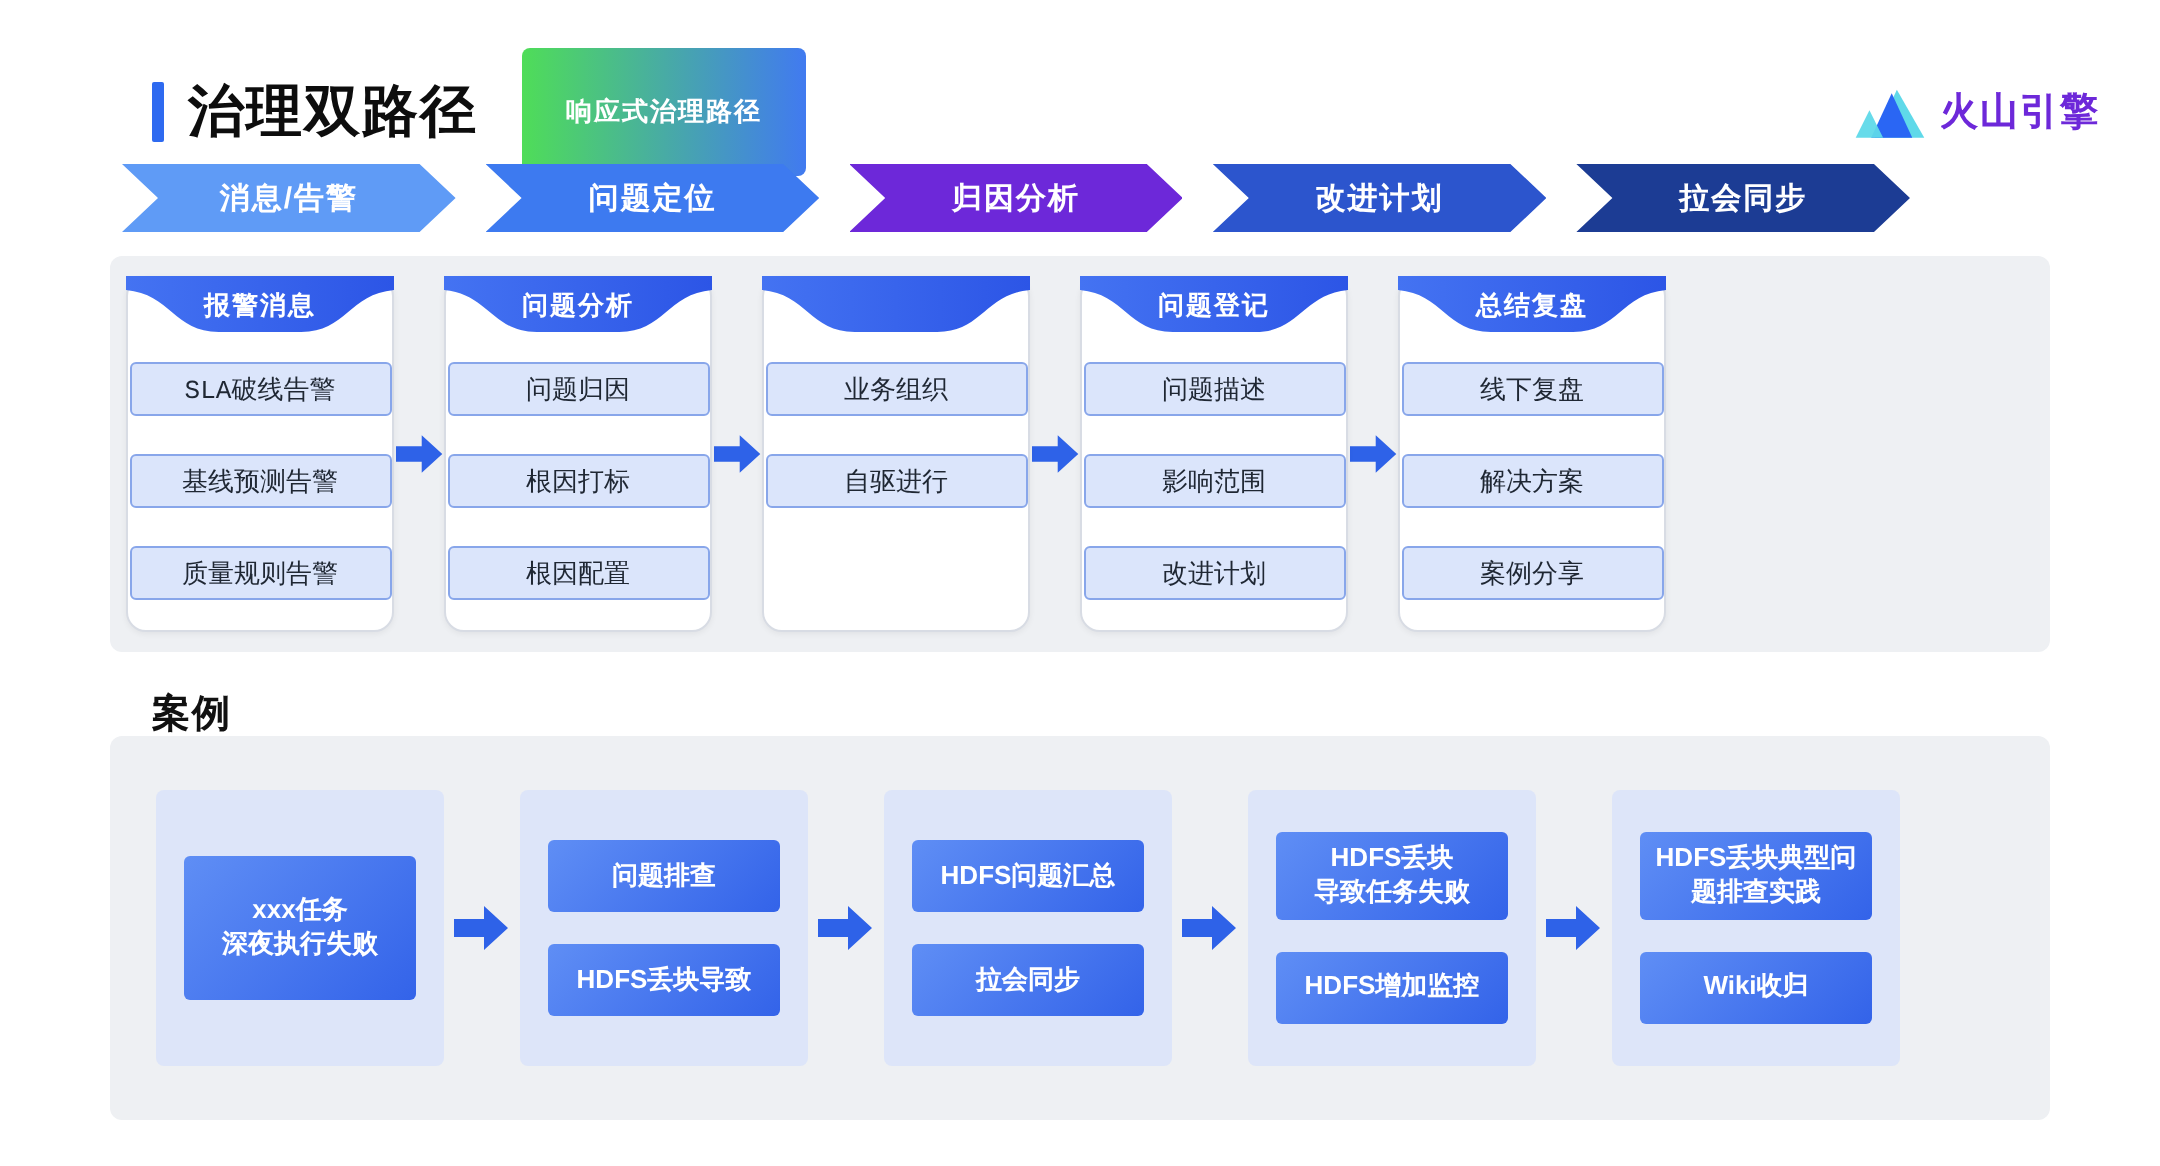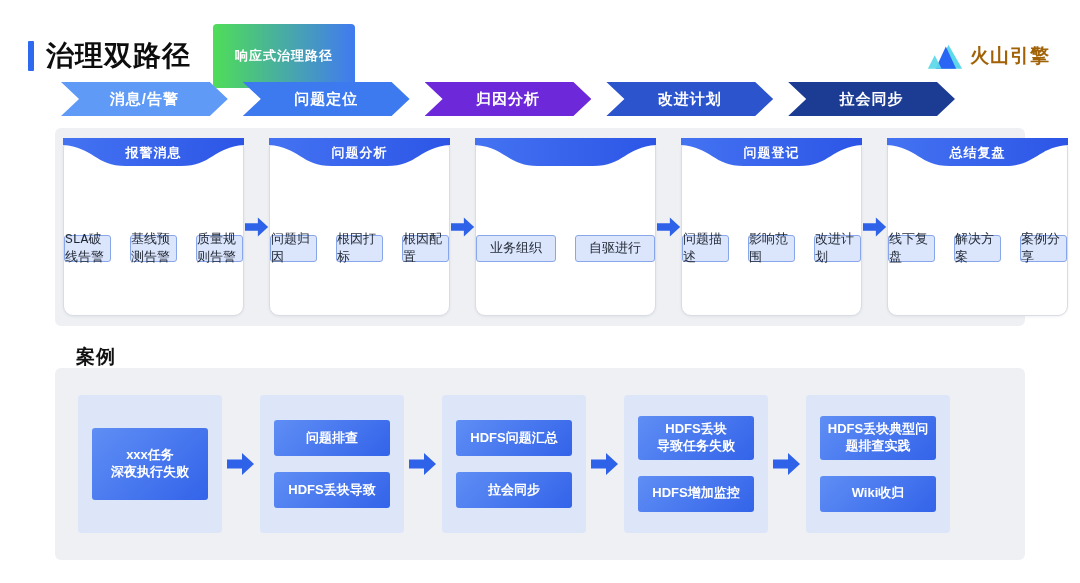--- a/index.html
+++ b/index.html
@@ -6,50 +6,50 @@
   html,body { width:1080px; height:583px; }
   body {
     font-family:"Liberation Sans","DejaVu Sans",sans-serif;
     background:#ffffff; position:relative; overflow:hidden;
   }
   .page { position:absolute; inset:0; }
 
   
   .header { position:absolute; top:24px; left:28px; right:30px;
     display:flex; align-items:center; justify-content:space-between; }
-  .title-block { display:flex; align-items:center; }
+  .title-block { display:flex; align-items:center;margin-left:48px; }
   .title-bar { width:6px; height:30px; background:#2e6af0; border-radius:1px; margin-right:12px; }
   .page-title { font-size:28px; font-weight:bold; color:#0d0d0d; letter-spacing:1px; }
   .badge { margin-left:22px; padding:23px 22px; border-radius:4px;
     background:linear-gradient(90deg,#4fdd58,#417af0);
     color:#ffffff; font-size:13px; font-weight:bold; letter-spacing:1px; }
   .logo { display:flex; align-items:center; gap:7px; }
-  .logo-text { font-size:19px; font-weight:bold; color:#a16207; letter-spacing:1px; }
+  .logo-text { font-size:19px; font-weight:bold; color:#6d28d9; letter-spacing:1px; }
 
   
   .chevrons { position:absolute; left:61px; top:82px; width:894px; height:34px;
     display:flex; gap:15px; }
   .chev { flex:1; height:34px; display:flex; align-items:center; justify-content:center;
     color:#fff; font-size:15px; font-weight:bold; letter-spacing:1px;
     clip-path:polygon(0 0, calc(100% - 18px) 0, 100% 50%, calc(100% - 18px) 100%, 0 100%, 18px 50%); }
   .chev1 { background:#5f9bf6; }
   .chev2 { background:#3d7af0; }
   .chev3 { background:#6d28d9;justify-content:center; }
   .chev4 { background:#2c55cd; }
   .chev5 { background:#1c3c94; }
 
   
   .panel { position:absolute; left:55px; width:970px; background:#eef0f3; border-radius:6px; }
   .top-panel { top:128px; height:198px; display:flex; align-items:center; padding-left:8px; }
   .bottom-panel { top:368px; height:192px; display:flex; align-items:center; padding-left:23px; }
 
   
-  .card { flex:none; width:181px; height:178px; background:#ffffff;
+  .card { flex:none; width:134px; height:178px; background:#ffffff;
     border:1px solid #d8dce4; border-radius:10px; position:relative;
-    padding-top:42px; display:flex; flex-direction:row; align-items:center; gap:19px;
+    padding-top:42px; display:flex; flex-direction:column; align-items:center; gap:19px;
     box-shadow:0 1px 3px rgba(0,0,0,0.06); }
   .ribbon { position:absolute; top:-1px; left:-1px; right:-1px; height:30px; }
   .ribbon svg { position:absolute; inset:0; width:100%; height:100%; }
   .ribbon-text { position:absolute; top:6px; left:0; right:0; text-align:center;
     color:#ffffff; font-size:13px; font-weight:bold; letter-spacing:1px; }
   .item { width:131px; height:27px; background:#dbe5fb; border:1px solid #88a6ea;
     border-radius:3px; display:flex; align-items:center; justify-content:center;
     font-size:13px; color:#1f2733;font-family:Liberation Mono, monospace; }
 
   .arrow-slot { flex:none; width:25px; display:flex; justify-content:center; }

